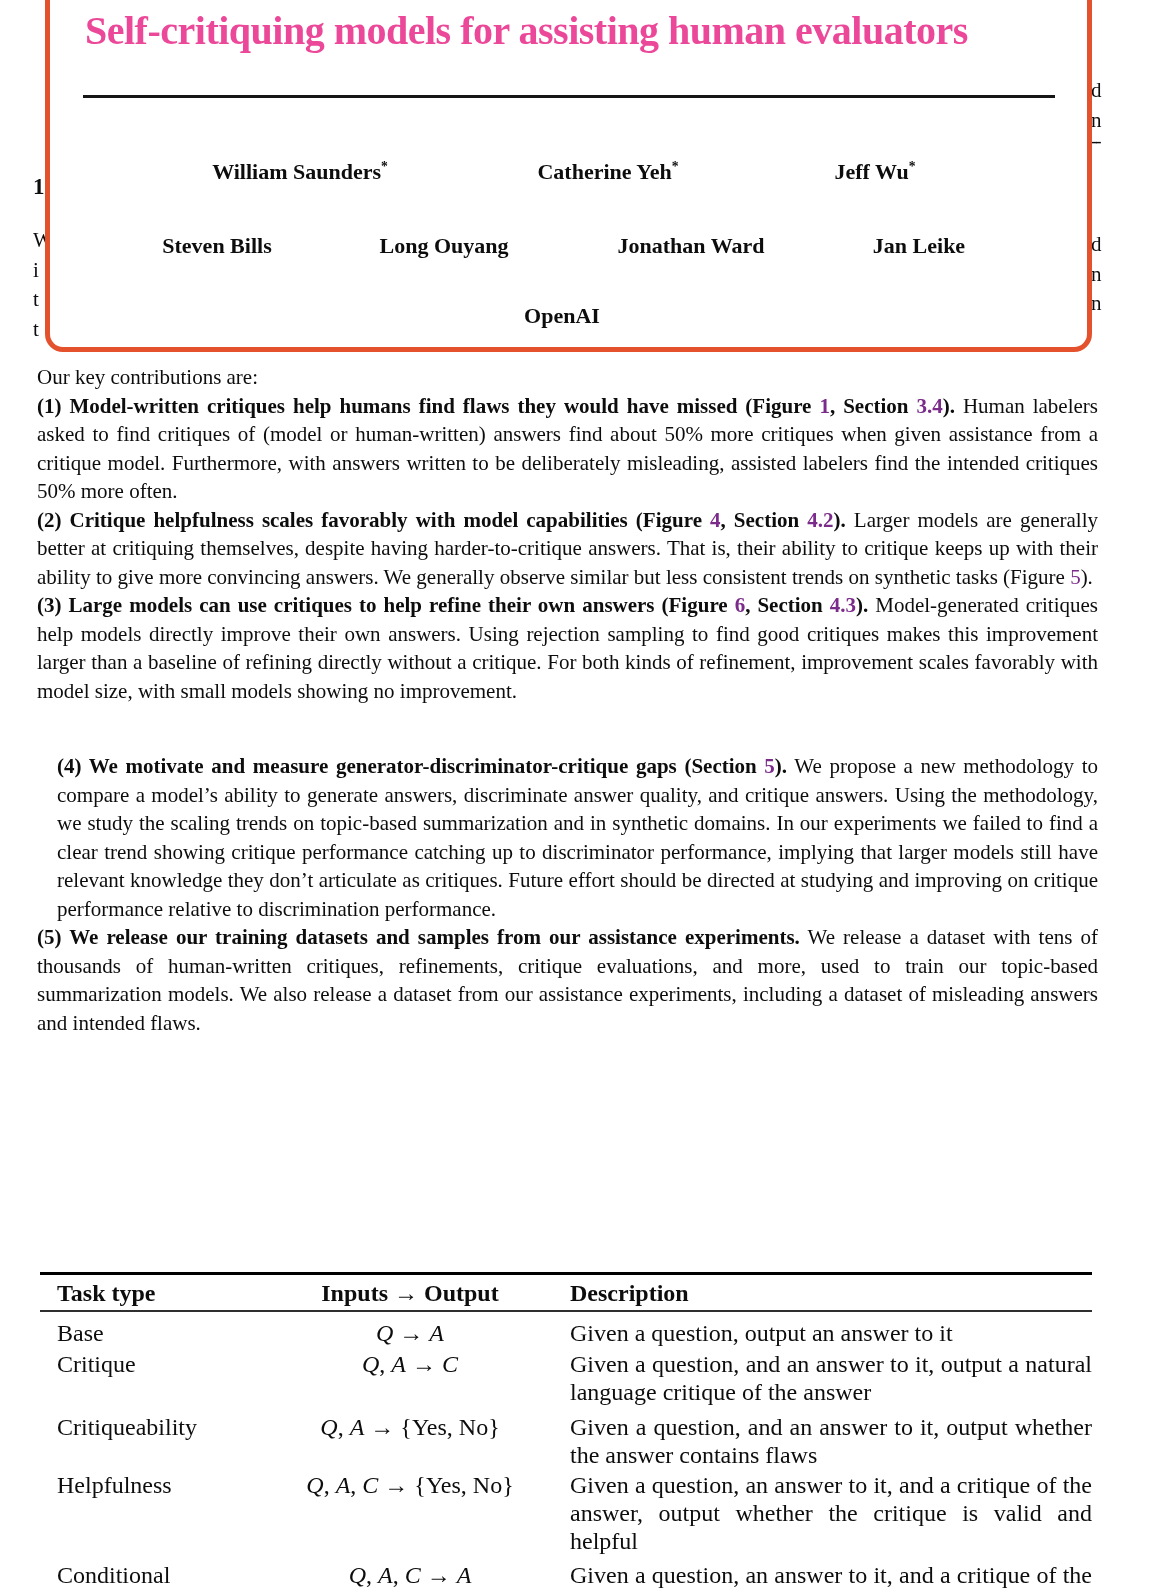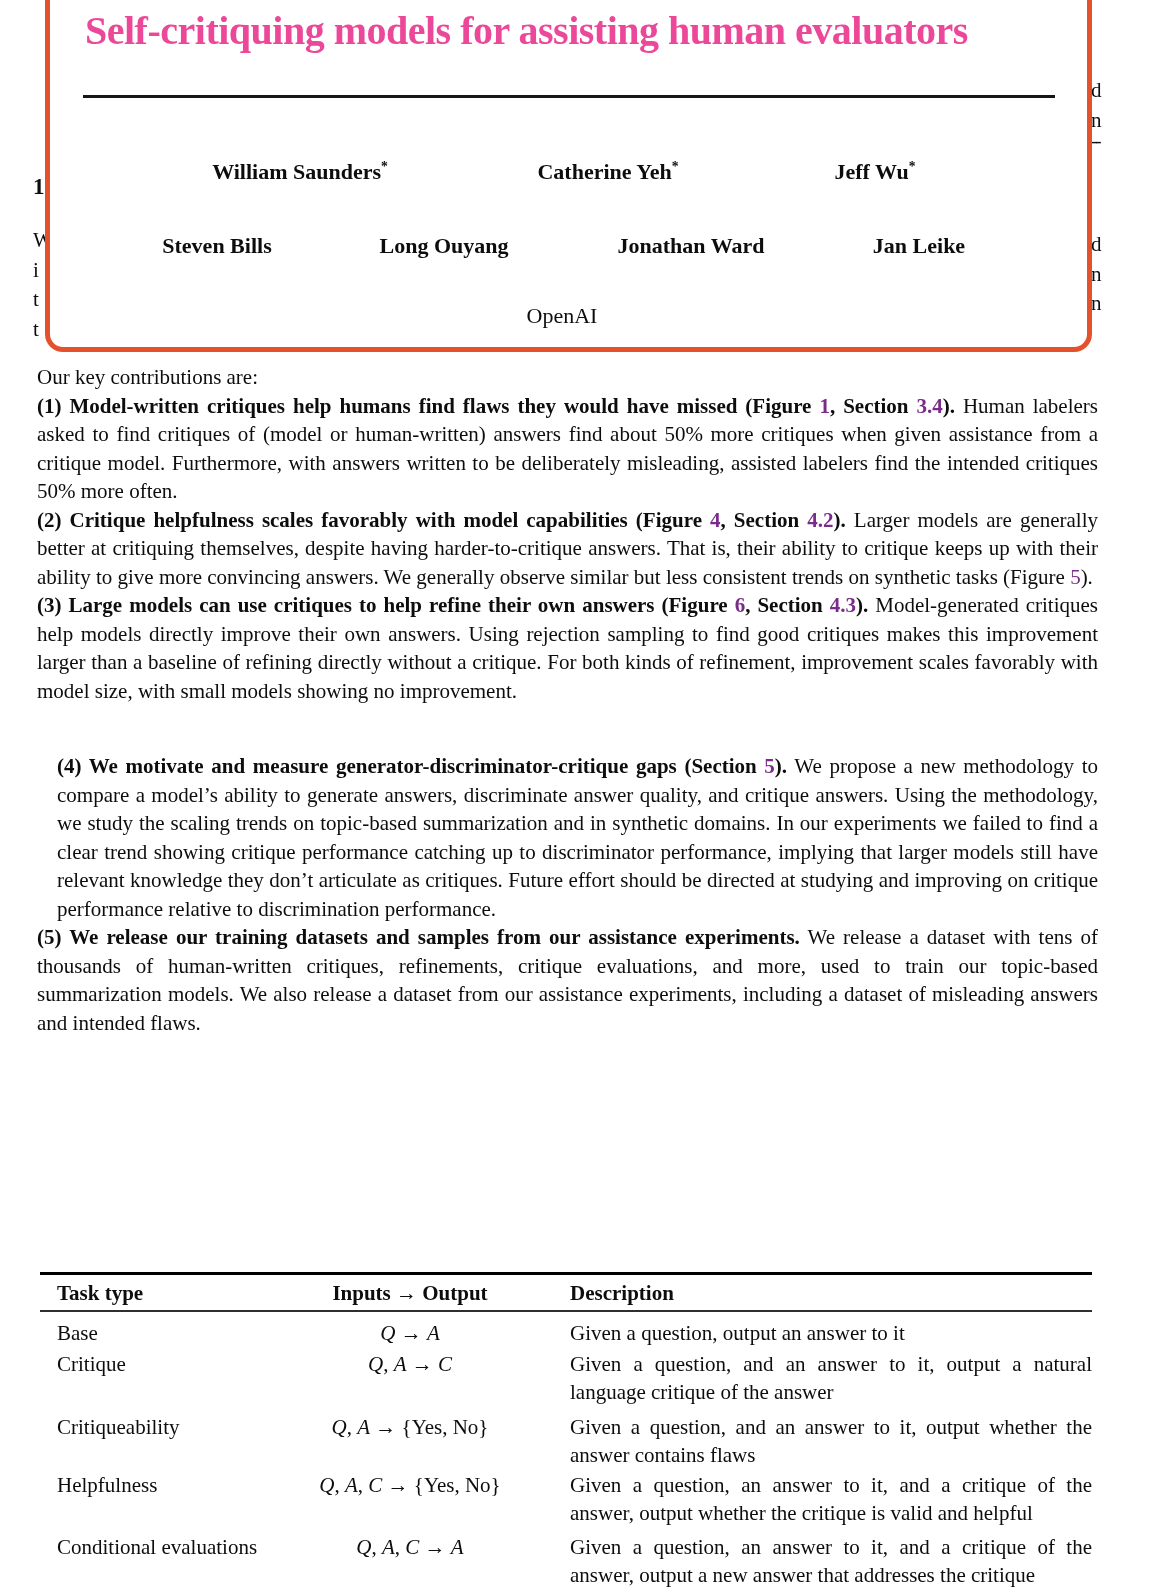--- a/index.html
+++ b/index.html
@@ -30,35 +30,35 @@
     letter-spacing:-0.5px;white-space:nowrap;color:#ec4899;}
   .title-rule{position:absolute;left:33px;right:32px;top:112px;height:3px;background:#161616;}
   .authors-row{position:absolute;left:0;right:0;height:30px;}
   .authors-row.r1{top:176px;}
   .authors-row.r2{top:250px;}
   .affil-row{top:320px;}
   .author{position:absolute;transform:translateX(-50%);font-weight:bold;font-size:22px;white-space:nowrap;}
   .author sup{font-size:62%;vertical-align:super;line-height:0;}
   .a1-0{left:250px;} .a1-1{left:558px;} .a1-2{left:825px;}
   .a2-0{left:167px;} .a2-1{left:394px;} .a2-2{left:641px;} .a2-3{left:869px;}
-  .affiliation{position:absolute;left:512px;transform:translateX(-50%);font-size:22px;font-weight:normal;}
+  .affiliation{position:absolute;left:512px;transform:translateX(-50%);font-size:22px;font-weight:bold;}
 
   
   .content{position:absolute;left:37px;top:363px;width:1061px;z-index:1;}
   .content p{margin:0;font-size:21px;line-height:28.5px;text-align:justify;}
   .contrib{margin-top:13px;}
   .contrib.gap-before{margin-top:47px;margin-left:20px;}
   .bold{font-weight:bold;}
   .ref{color:#7B2B8A;}
 
   
   .table-wrap{position:absolute;left:40px;top:1272px;width:1052px;z-index:1;}
   .rule-top{height:3px;background:#000;}
   .rule-mid{height:2px;background:#2f2f2f;}
-  .trow{display:grid;grid-template-columns:235px 270px 1fr;font-size:21px;line-height:28px;}
+  .trow{display:grid;grid-template-columns:235px 270px 1fr;font-size:24px;line-height:28px;}
   .trow .c1{padding-left:17px;}
   .trow .c2{text-align:center;}
   .trow .c3{padding-left:25px;text-align:justify;}
   .thead{font-weight:bold;padding:4px 0 3px;}
   .trow.r0{margin-top:7px;}
   .trow.r1{margin-top:7px;}
   .trow.r2{margin-top:3px;}
   .trow.r3{margin-top:2px;}
   .trow.r4{margin-top:6px;}
   .trow.r5{margin-top:2px;}

